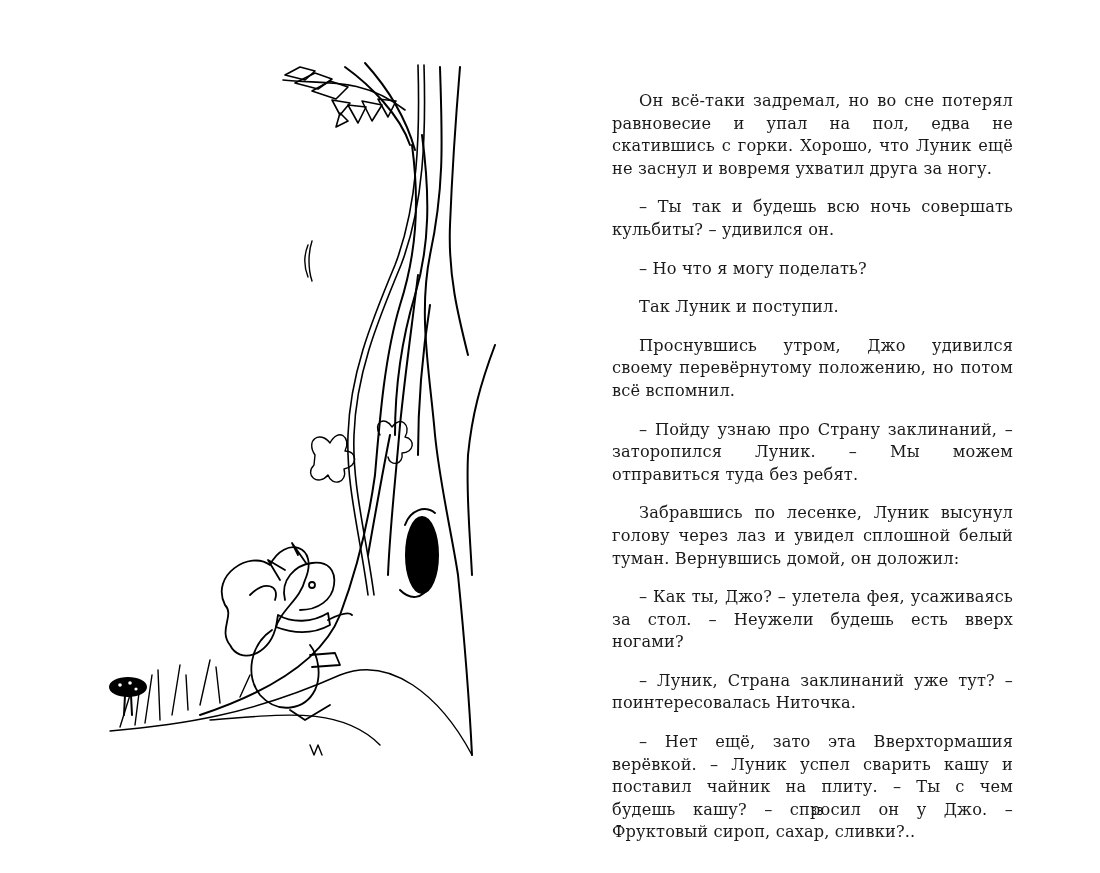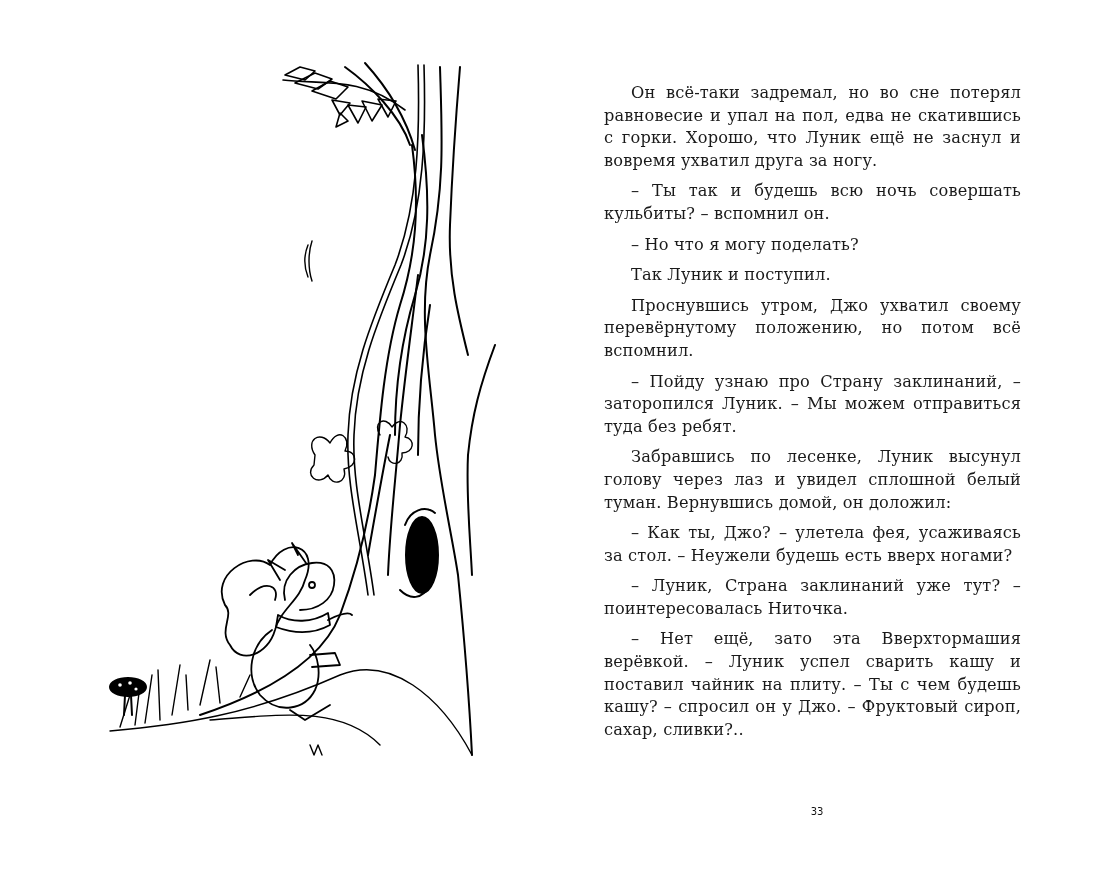--- a/index.html
+++ b/index.html
@@ -1,21 +1,21 @@
 <!DOCTYPE html>
 <html><head>
 <meta charset="utf-8">
 <style>
   html,body{margin:0;padding:0;background:#ffffff;}
   body{width:1100px;height:873px;position:relative;overflow:hidden;font-family:"DejaVu Serif","Liberation Serif",serif;color:#1a1a1a;}
   .spread{position:absolute;left:0;top:0;width:1100px;height:873px;}
   .illustration{position:absolute;left:100px;top:55px;width:400px;height:720px;}
   .illustration svg{width:100%;height:100%;}
   .text-col{position:absolute;left:596px;top:74px;width:433px;}
-  .para{margin:8px;font-size:16.2px;line-height:22.6px;text-align:justify;text-indent:27px;letter-spacing:0.15px;}
+  .para{margin:16px;font-size:16.2px;line-height:22.6px;text-align:justify;text-indent:27px;letter-spacing:0.15px;}
   .page-number{position:absolute;left:802px;top:806px;width:30px;text-align:center;font-family:"DejaVu Sans","Liberation Sans",sans-serif;font-size:10px;color:#111;}
 </style>
 </head>
 <body>
 
 <div class="spread">
 
   <div class="illustration">
     <svg viewBox="0 0 400 720" fill="none" stroke="#000" stroke-width="2" stroke-linecap="round" stroke-linejoin="round">
 
@@ -89,24 +89,24 @@
         <path d="M210 690 L214 700 L218 690 L222 700"></path>
       </g>
 
       <path d="M208 190 C204 200 204 212 208 222" stroke-width="1.4"></path>
       <path d="M212 186 C208 198 208 214 212 226" stroke-width="1.4"></path>
     </svg>
   </div>
 
   <div class="text-col">
     <p class="para">Он всё-таки задремал, но во сне потерял равновесие и упал на пол, едва не скатившись с горки. Хорошо, что Луник ещё не заснул и вовремя ухватил друга за ногу.</p>
-    <p class="para">– Ты так и будешь всю ночь совершать кульбиты? – вспомнил он.</p>
+    <p class="para">– Ты так и будешь всю ночь совершать кульбиты? – удивился он.</p>
     <p class="para">– Но что я могу поделать?</p>
     <p class="para">Так Луник и поступил.</p>
-    <p class="para">Проснувшись утром, Джо ухватил своему перевёрнутому положению, но потом всё вспомнил.</p>
+    <p class="para">Проснувшись утром, Джо удивился своему перевёрнутому положению, но потом всё вспомнил.</p>
     <p class="para">– Пойду узнаю про Страну заклинаний, – заторопился Луник. – Мы можем отправиться туда без ребят.</p>
     <p class="para">Забравшись по лесенке, Луник высунул голову через лаз и увидел сплошной белый туман. Вернувшись домой, он доложил:</p>
     <p class="para">– Как ты, Джо? – улетела фея, усаживаясь за стол. – Неужели будешь есть вверх ногами?</p>
     <p class="para">– Луник, Страна заклинаний уже тут? – поинтересовалась Ниточка.</p>
     <p class="para">– Нет ещё, зато эта Вверхтормашия верёвкой. – Луник успел сварить кашу и поставил чайник на плиту. – Ты с чем будешь кашу? – спросил он у Джо. – Фруктовый сироп, сахар, сливки?..</p>
   </div>
 
   <div class="page-number">33</div>
 </div>
 

